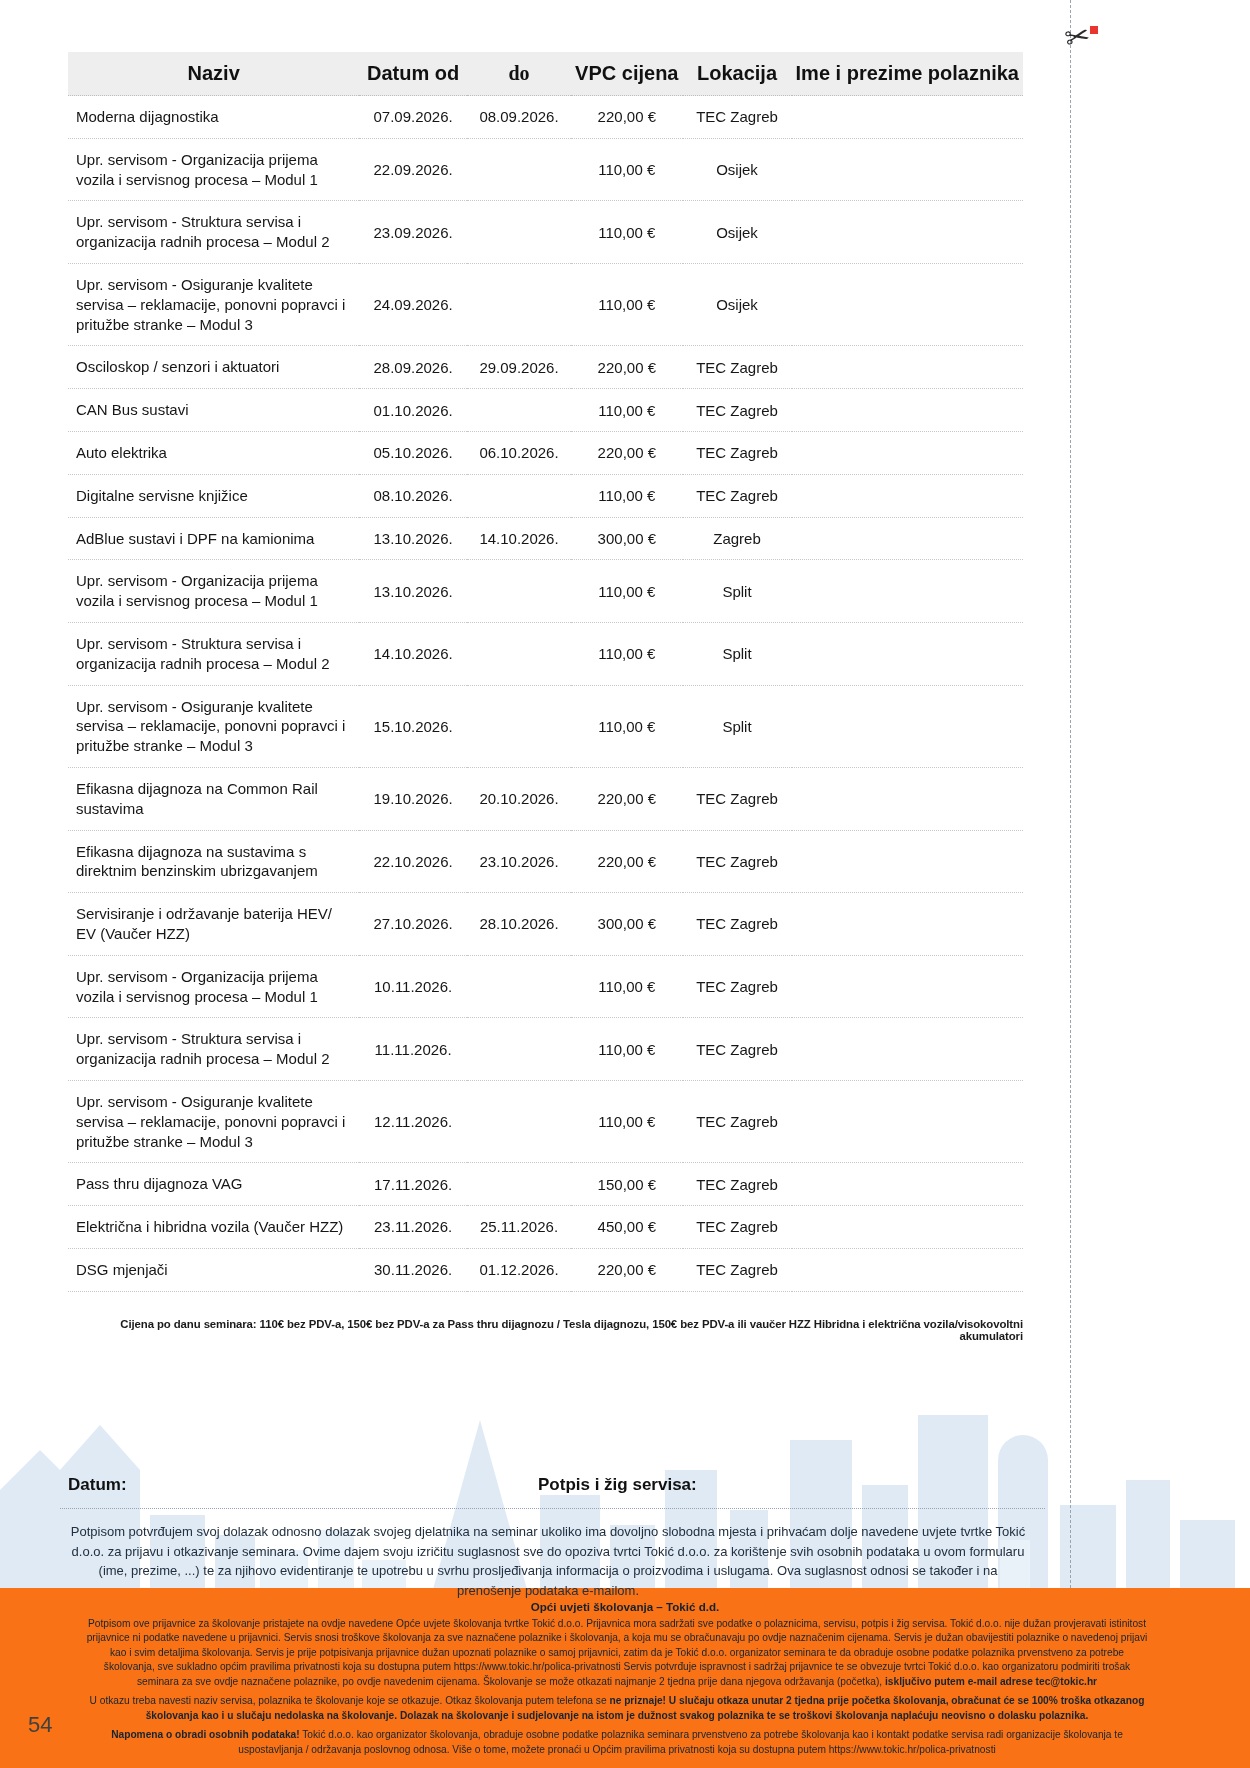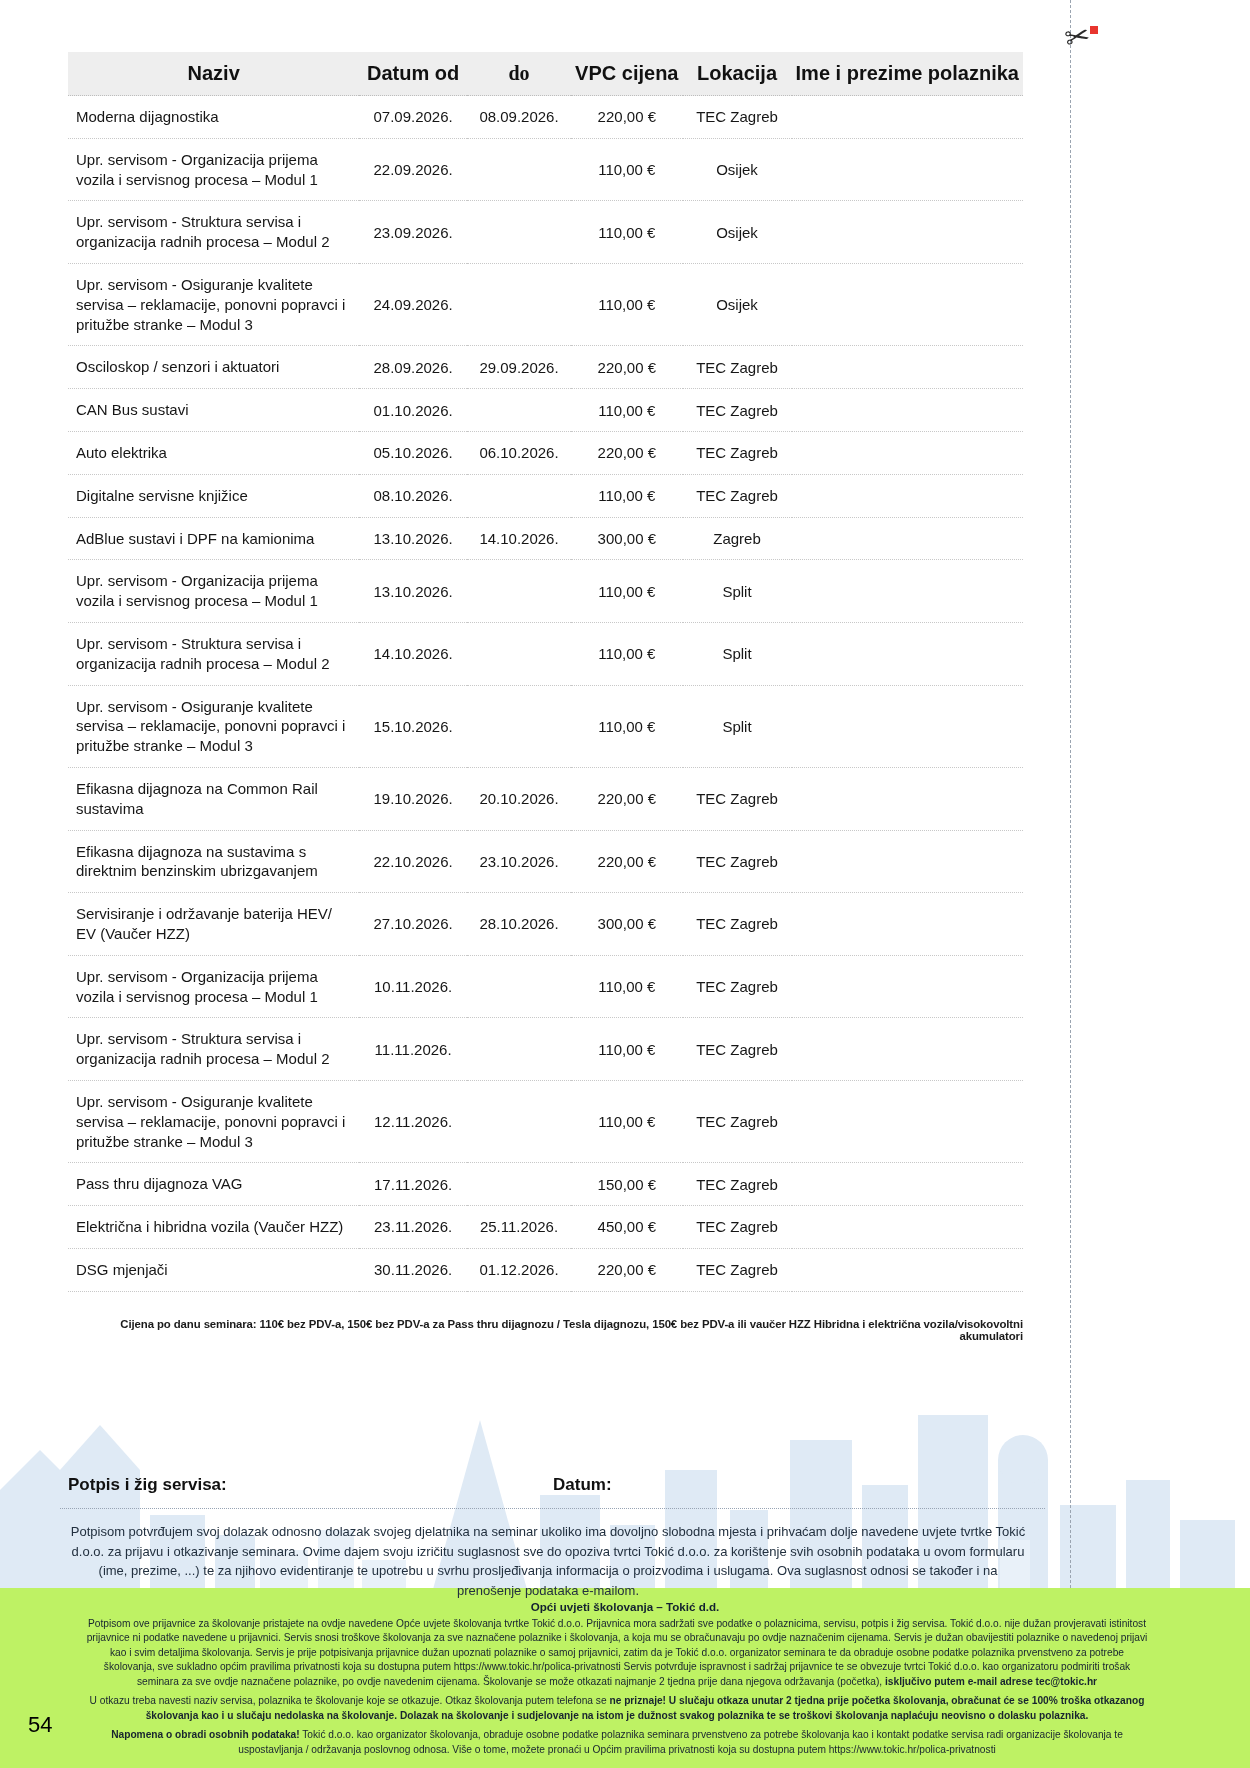--- a/index.html
+++ b/index.html
@@ -87,36 +87,36 @@
 
   #consent {
     position:absolute; left:68px; top:1522px; width:960px;
     font-size:13px; line-height:1.5; text-align:center; color:#22303f;
     z-index:2;
   }
 
   
   #terms {
     position:absolute; left:0; top:1588px; width:1250px; height:180px;
-    background:#bef264; z-index:1;
+    background:#f97316; z-index:1;
   }
   #terms-inner { padding:12px 86px 0 86px; }
   #terms-title {
     font-size:11.6px; font-weight:bold; text-align:center;
     color:#12212f; margin-bottom:4px;
   }
   .terms-p {
     font-size:10.2px; line-height:1.42; text-align:center;
     color:#17242f; margin:0 16px 5px 0;
   }
   .terms-p b { font-weight:bold; }
 
   #page-number {
     position:absolute; left:28px; top:1712px;
-    font-size:22px; color:#000000; font-weight:normal; z-index:3;
+    font-size:22px; color:#404040; font-weight:normal; z-index:3;
   }
 </style>
 </head>
 <body>
 
 <div id="skyline">
   <svg width="1250" height="280" viewBox="0 0 1250 280" xmlns="http://www.w3.org/2000/svg">
     <g fill="#dfeaf5">
       <polygon points="0,280 0,170 40,130 80,170 80,280"></polygon>
       <polygon points="60,280 60,150 100,105 140,150 140,280"></polygon>
@@ -332,25 +332,25 @@
             <td class="c-loc">TEC Zagreb</td>
             <td class="c-part"></td>
           </tr>
         </tbody>
     </table>
   </div>
 
   <div id="price-note">Cijena po danu seminara: 110€ bez PDV-a, 150€ bez PDV-a za Pass thru dijagnozu / Tesla dijagnozu, 150€ bez PDV-a ili vaučer HZZ Hibridna i električna vozila/visokovoltni akumulatori</div>
 
   <div id="signature-row">
+    <div id="sig-date">
+      <span class="lbl">Datum:</span>
+    </div>
     <div id="sig-stamp">
       <span class="lbl">Potpis i žig servisa:</span>
-    </div>
-    <div id="sig-date">
-      <span class="lbl">Datum:</span>
     </div>
   </div>
   <div id="sig-divider"></div>
 
   <div id="consent">Potpisom potvrđujem svoj dolazak odnosno dolazak svojeg djelatnika na seminar ukoliko ima dovoljno slobodna mjesta i prihvaćam dolje navedene uvjete tvrtke Tokić d.o.o. za prijavu i otkazivanje seminara. Ovime dajem svoju izričitu suglasnost sve do opoziva tvrtci Tokić d.o.o. za korištenje svih osobnih podataka u ovom formularu (ime, prezime, ...) te za njihovo evidentiranje te upotrebu u svrhu prosljeđivanja informacija o proizvodima i uslugama. Ova suglasnost odnosi se također i na prenošenje podataka e-mailom.</div>
 </div>
 
 <div id="terms">
   <div id="terms-inner">
     <div id="terms-title">Opći uvjeti školovanja – Tokić d.d.</div>

